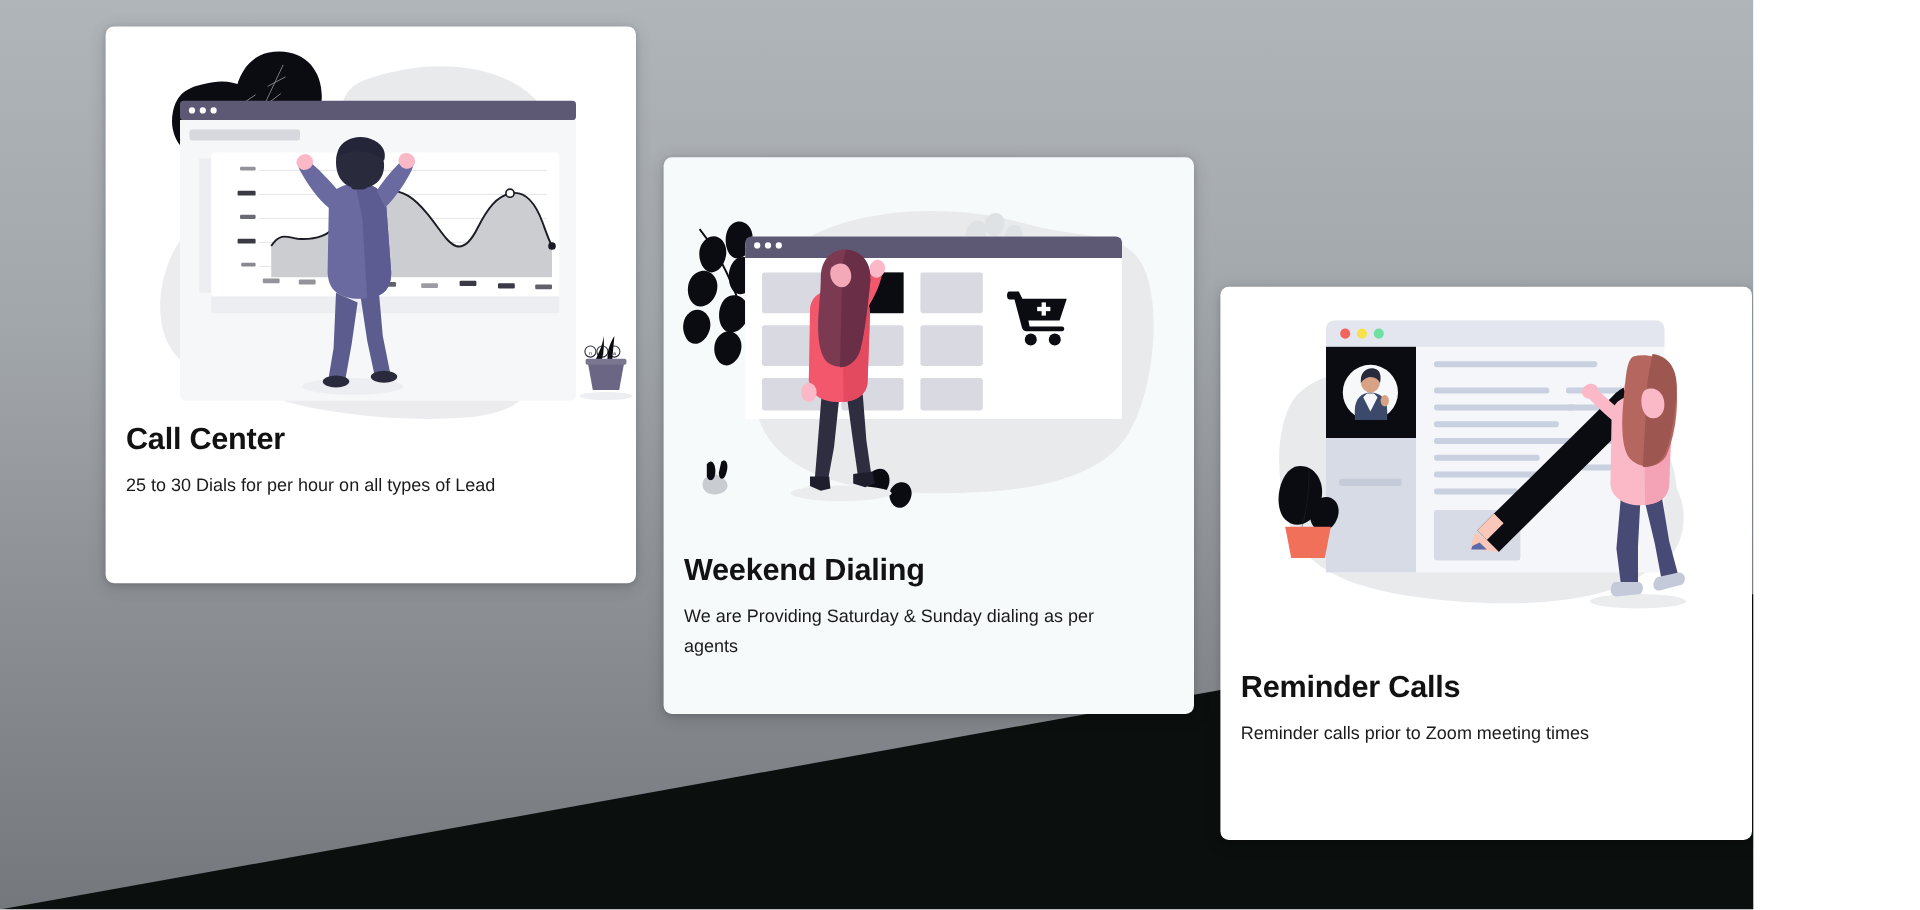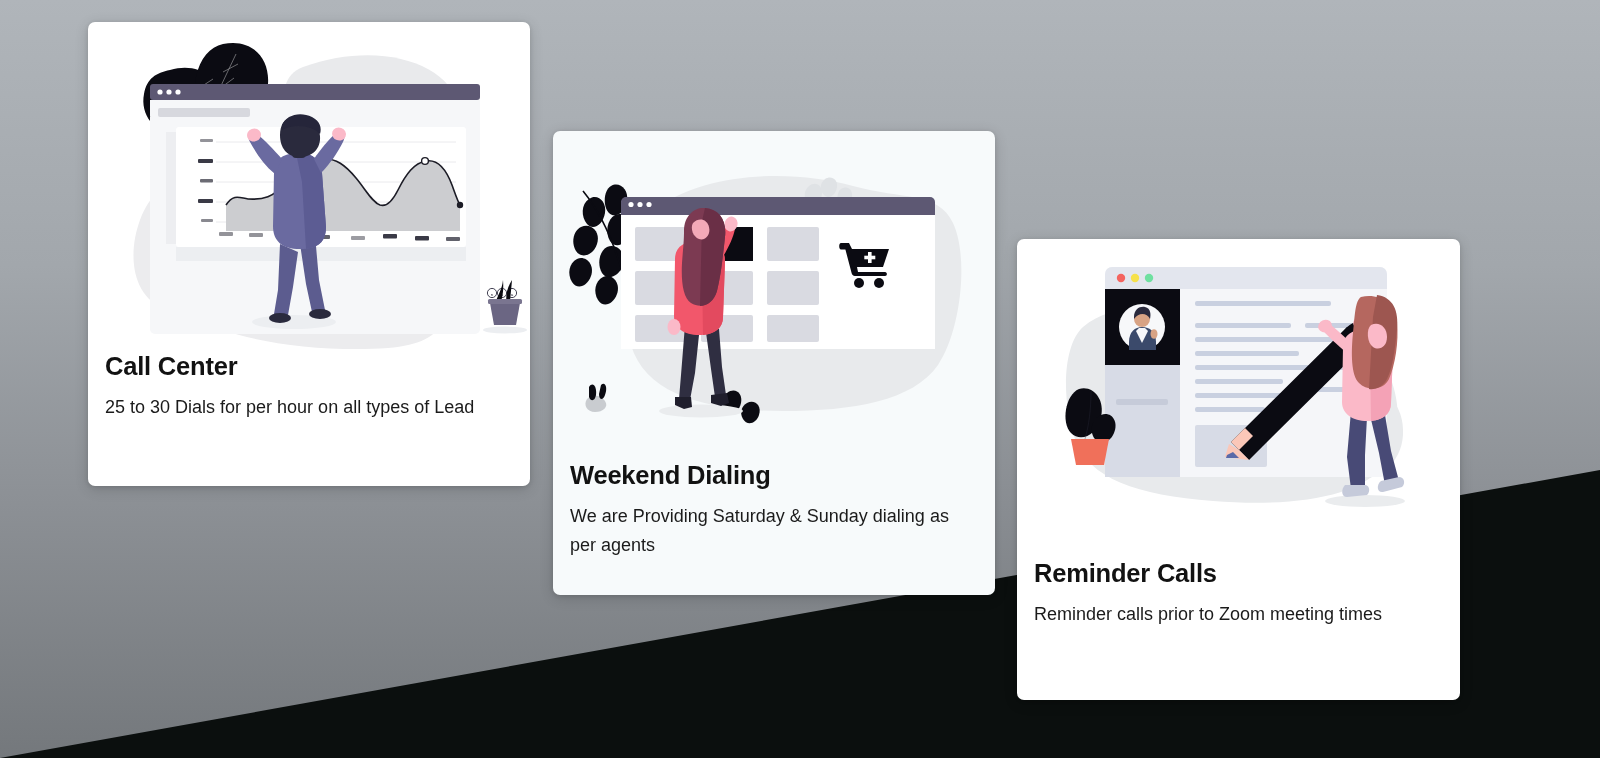--- a/index.html
+++ b/index.html
@@ -7,21 +7,21 @@
     margin: 0;
     padding: 0;
     width: 1600px;
     height: 758px;
     overflow: hidden;
     font-family: "Liberation Sans", sans-serif;
   }
 
   #stage {
     position: relative;
-    width: 1600px;
+    width: 1461px;
     height: 758px;
     background: linear-gradient(180deg, #b0b5ba 0%, #a2a7ac 35%, #8d9196 65%, #74787c 100%);
     overflow: hidden;
   }
 
   
   #black-wedge {
     position: absolute;
     left: 0; top: 0;
     width: 1600px; height: 758px;
@@ -56,21 +56,21 @@
   }
   .card-title {
     font-size: 25.5px;
     font-weight: 700;
     color: #121212;
     letter-spacing: -0.2px;
     margin: 0 0 12px 0;
     line-height: 1.15;
   }
   .card-desc {
-    font-size: 18px;
+    font-size: 15px;
     font-weight: 400;
     color: #1b1b1b;
     line-height: 1.62;
     margin: 0;
     max-width: 382px;
   }
   #card-reminder .card-desc { max-width: 410px; }
 </style>
 </head>
 <body>

